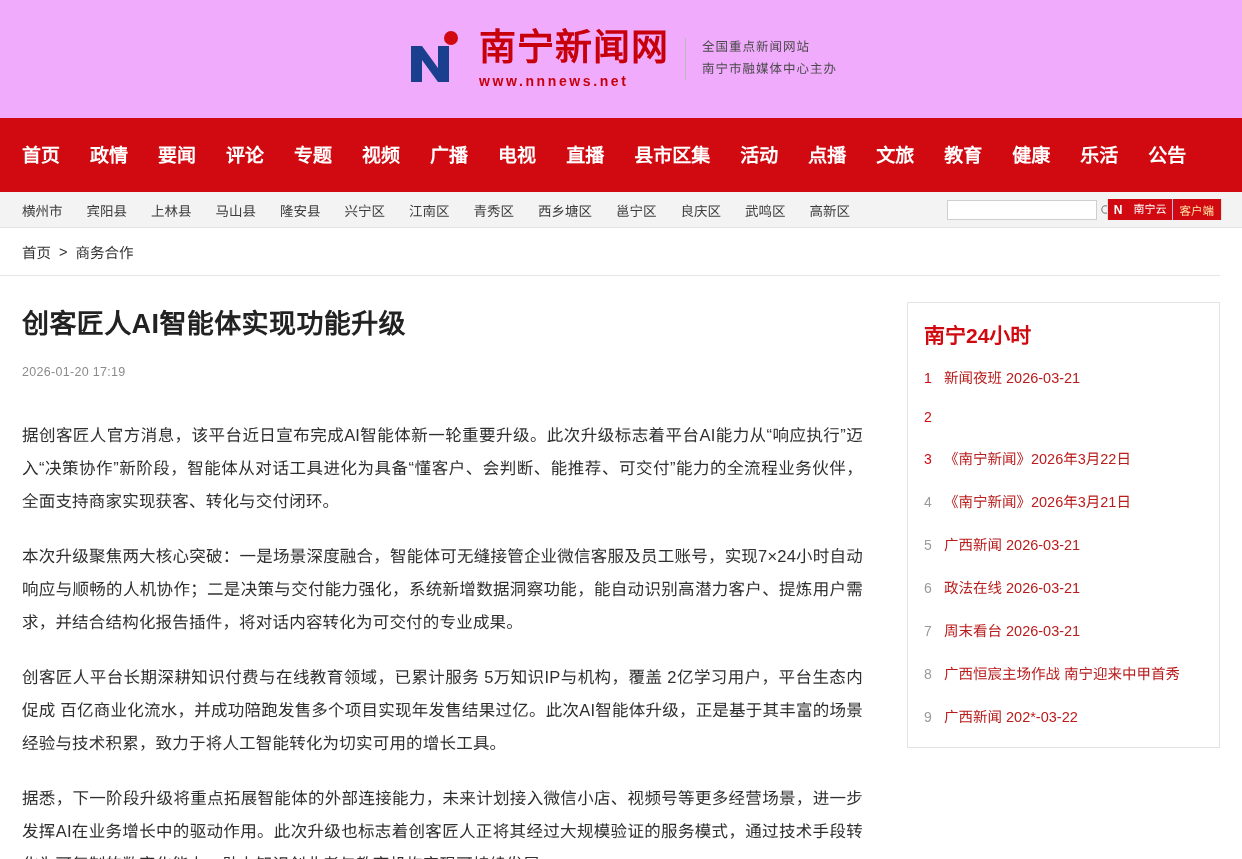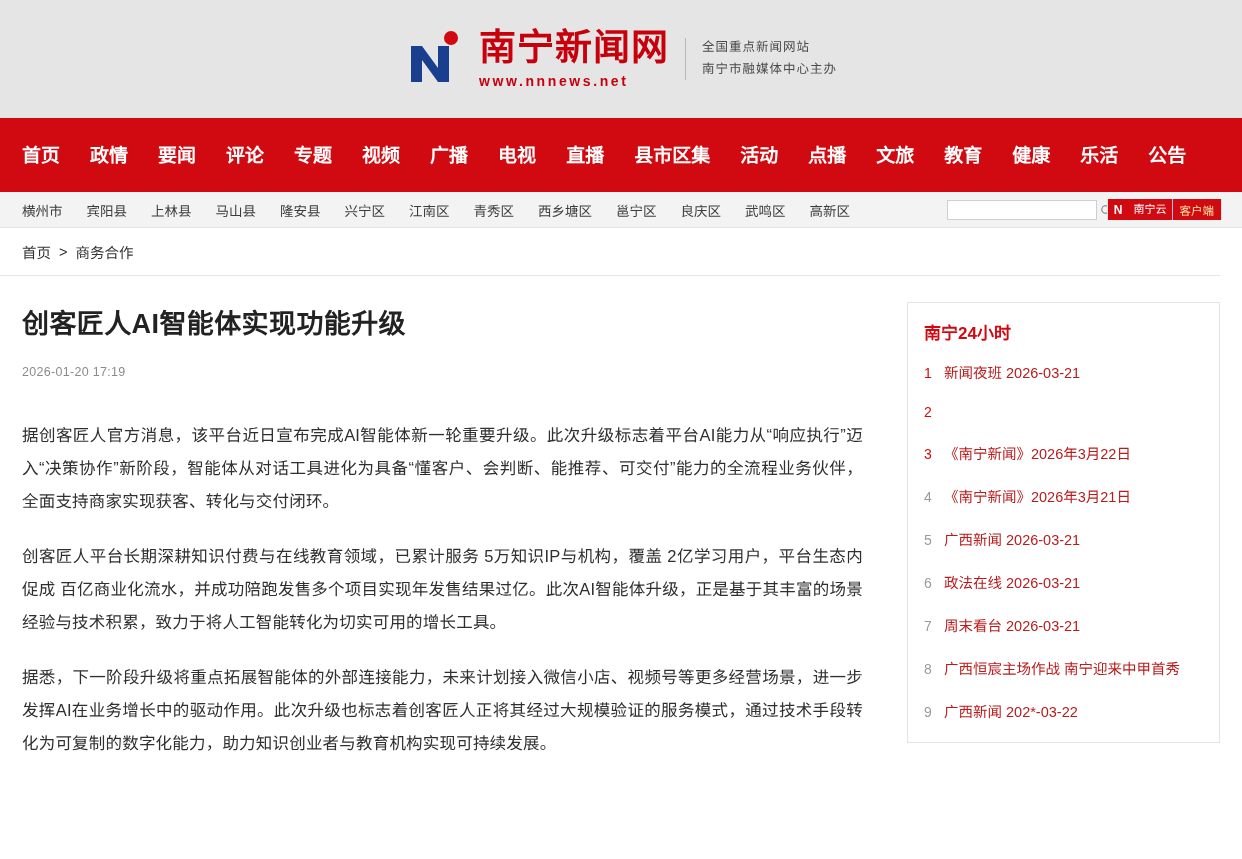--- a/index.html
+++ b/index.html
@@ -8,21 +8,21 @@
     margin: 0; padding: 0;
     width: 1242px;
     background: #ffffff;
     font-family: "Liberation Sans", "DejaVu Sans", sans-serif;
   }
   .page { width: 1242px; position: relative; }
 
   
   .masthead {
     height: 118px;
-    background: #e5e5e5;
+    background: #f0abfc;
     display: flex;
     align-items: center;
     justify-content: center;
   }
   .logo-wrap { display: flex; align-items: center; }
   .logo-mark {
     position: relative;
     width: 66px; height: 58px;
     margin-right: 8px;
   }
@@ -192,21 +192,21 @@
     width: 318px;
     margin-left: 44px;
     margin-top: 26px;
     border: 1px solid #e3e3e3;
     background: #fff;
     padding: 16px 16px 10px 16px;
     align-self: flex-start;
   }
   .sidebar h2 {
     margin: 0 0 6px 0;
-    font-size: 17px;
+    font-size: 21px;
     color: #d00a10;
     font-weight: bold;
   }
   .rank-list { list-style: none; margin: 0; padding: 0; }
   .rank-list li {
     display: flex;
     align-items: baseline;
     padding: 11px 0;
     font-size: 14.5px;
     color: #2b2b2b;
@@ -312,20 +312,21 @@
     <span>商务合作</span>
   </div>
 
   <div class="content">
 
     <main class="article">
       <h1>创客匠人AI智能体实现功能升级</h1>
       <div class="meta">2026-01-20 17:19</div>
       <div class="body">
         <p>据创客匠人官方消息，该平台近日宣布完成AI智能体新一轮重要升级。此次升级标志着平台AI能力从“响应执行”迈入“决策协作”新阶段，智能体从对话工具进化为具备“懂客户、会判断、能推荐、可交付”能力的全流程业务伙伴，全面支持商家实现获客、转化与交付闭环。</p>
+        <p>本次升级聚焦两大核心突破：一是场景深度融合，智能体可无缝接管企业微信客服及员工账号，实现7×24小时自动响应与顺畅的人机协作；二是决策与交付能力强化，系统新增数据洞察功能，能自动识别高潜力客户、提炼用户需求，并结合结构化报告插件，将对话内容转化为可交付的专业成果。</p>
         <p>创客匠人平台长期深耕知识付费与在线教育领域，已累计服务 5万知识IP与机构，覆盖 2亿学习用户，平台生态内促成 百亿商业化流水，并成功陪跑发售多个项目实现年发售结果过亿。此次AI智能体升级，正是基于其丰富的场景经验与技术积累，致力于将人工智能转化为切实可用的增长工具。</p>
         <p>据悉，下一阶段升级将重点拓展智能体的外部连接能力，未来计划接入微信小店、视频号等更多经营场景，进一步发挥AI在业务增长中的驱动作用。此次升级也标志着创客匠人正将其经过大规模验证的服务模式，通过技术手段转化为可复制的数字化能力，助力知识创业者与教育机构实现可持续发展。</p>
       </div>
     </main>
 
     <aside class="sidebar">
       <h2>南宁24小时</h2>
       <ul class="rank-list">
         <li class="hot">
           <span class="rank-num">1</span>

